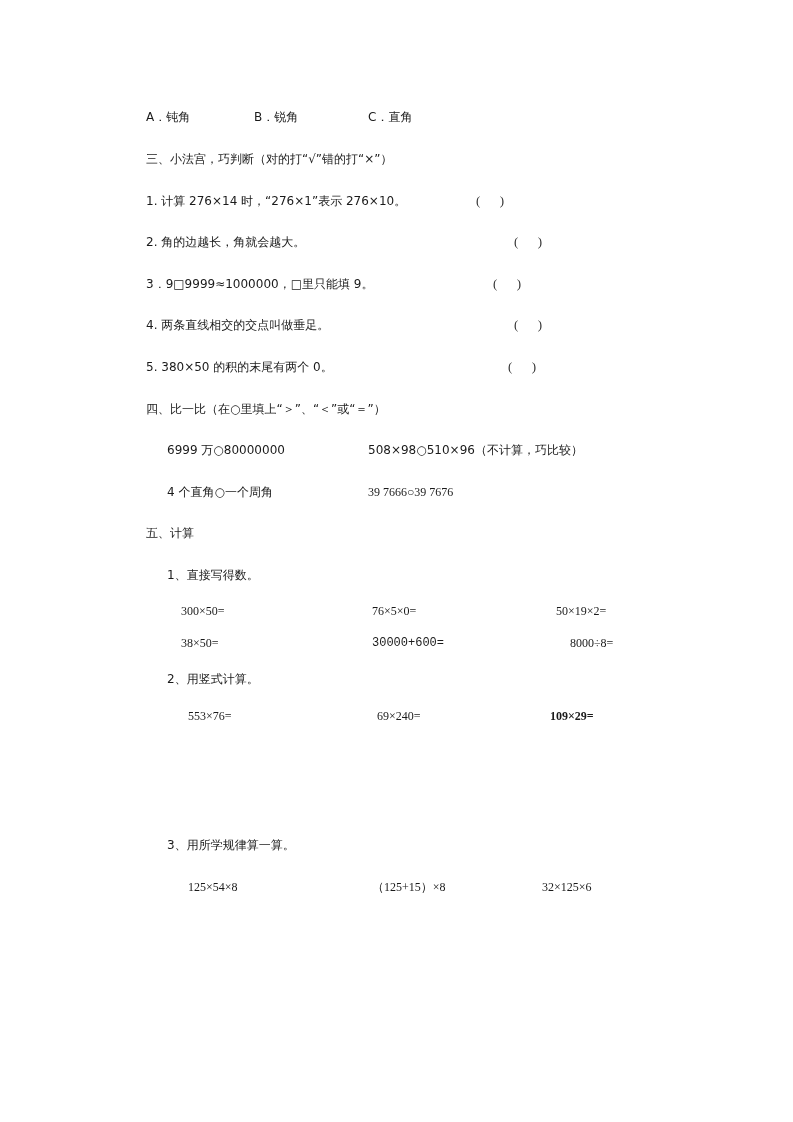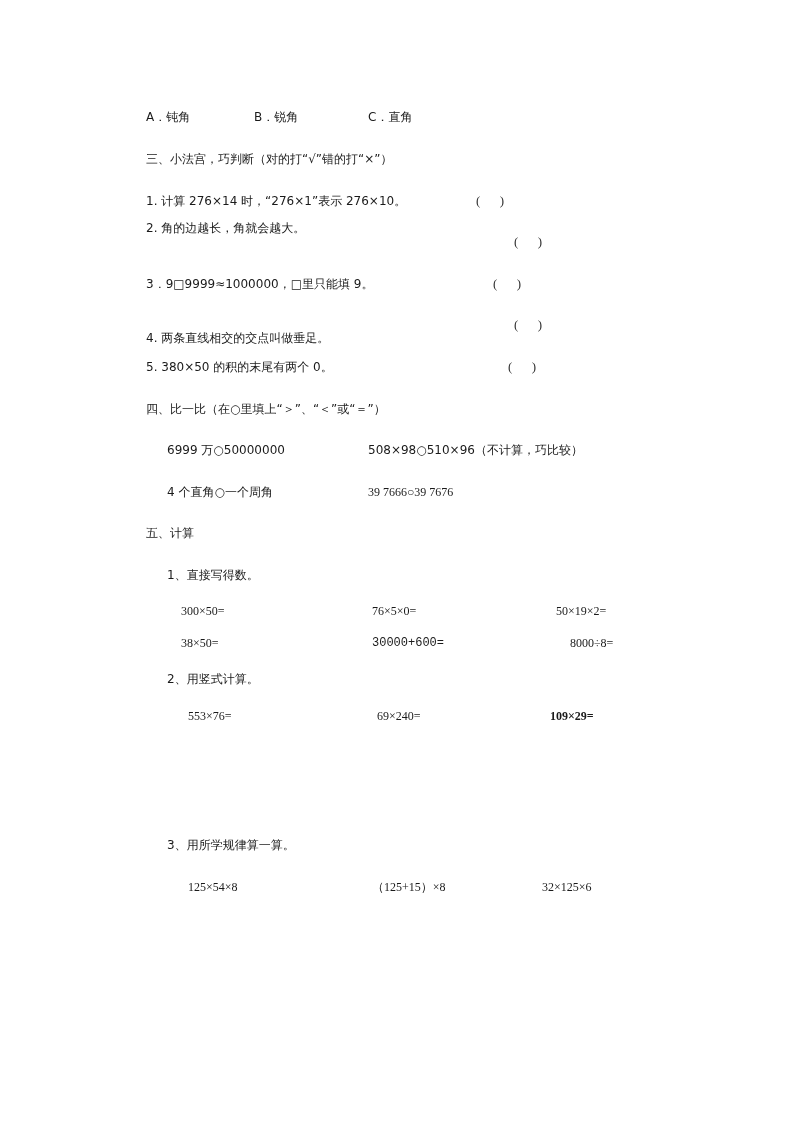--- a/index.html
+++ b/index.html
@@ -28,36 +28,36 @@
   <span class="t cjk" style="left:242px;top:109px;">B．锐角</span>
   <span class="t cjk" style="left:356px;top:109px;">C．直角</span>
 </div>
 
 <div>
   <span class="t cjk" style="left:134px;top:151px;">三、小法宫，巧判断（对的打“√”错的打“×”）</span>
 
   <span class="t cjk" style="left:134px;top:193px;">1. 计算 276×14 时，“276×1”表示 276×10。</span>
   <span class="paren" style="left:476px;top:193px;">(      )</span>
 
-  <span class="t cjk" style="left:134px;top:220px;">2. 角的边越长，角就会越大。</span>
+  <span class="t cjk" style="left:134px;top:234px;">2. 角的边越长，角就会越大。</span>
   <span class="paren" style="left:514px;top:234px;">(      )</span>
 
   <span class="t cjk" style="left:134px;top:276px;">3．9□9999≈1000000，□里只能填 9。</span>
   <span class="paren" style="left:493px;top:276px;">(      )</span>
 
-  <span class="t cjk" style="left:134px;top:330px;">4. 两条直线相交的交点叫做垂足。</span>
+  <span class="t cjk" style="left:134px;top:317px;">4. 两条直线相交的交点叫做垂足。</span>
   <span class="paren" style="left:514px;top:317px;">(      )</span>
 
   <span class="t cjk" style="left:134px;top:359px;">5. 380×50 的积的末尾有两个 0。</span>
   <span class="paren" style="left:508px;top:359px;">(      )</span>
 </div>
 
 <div>
   <span class="t cjk" style="left:134px;top:401px;">四、比一比（在○里填上“＞”、“＜”或“＝”）</span>
-  <span class="t cjk" style="left:155px;top:442px;">6999 万○50000000</span>
+  <span class="t cjk" style="left:155px;top:442px;">6999 万○80000000</span>
   <span class="t cjk" style="left:356px;top:442px;">508×98○510×96（不计算，巧比较）</span>
   <span class="t cjk" style="left:155px;top:484px;">4 个直角○一个周角</span>
   <span class="t" style="left:356px;top:484px;">39  7666○39  7676</span>
 </div>
 
 <div>
   <span class="t cjk" style="left:134px;top:525px;">五、计算</span>
 
   <span class="t cjk" style="left:155px;top:567px;">1、直接写得数。</span>
   <span class="t" style="left:169px;top:603px;">300×50=</span>

